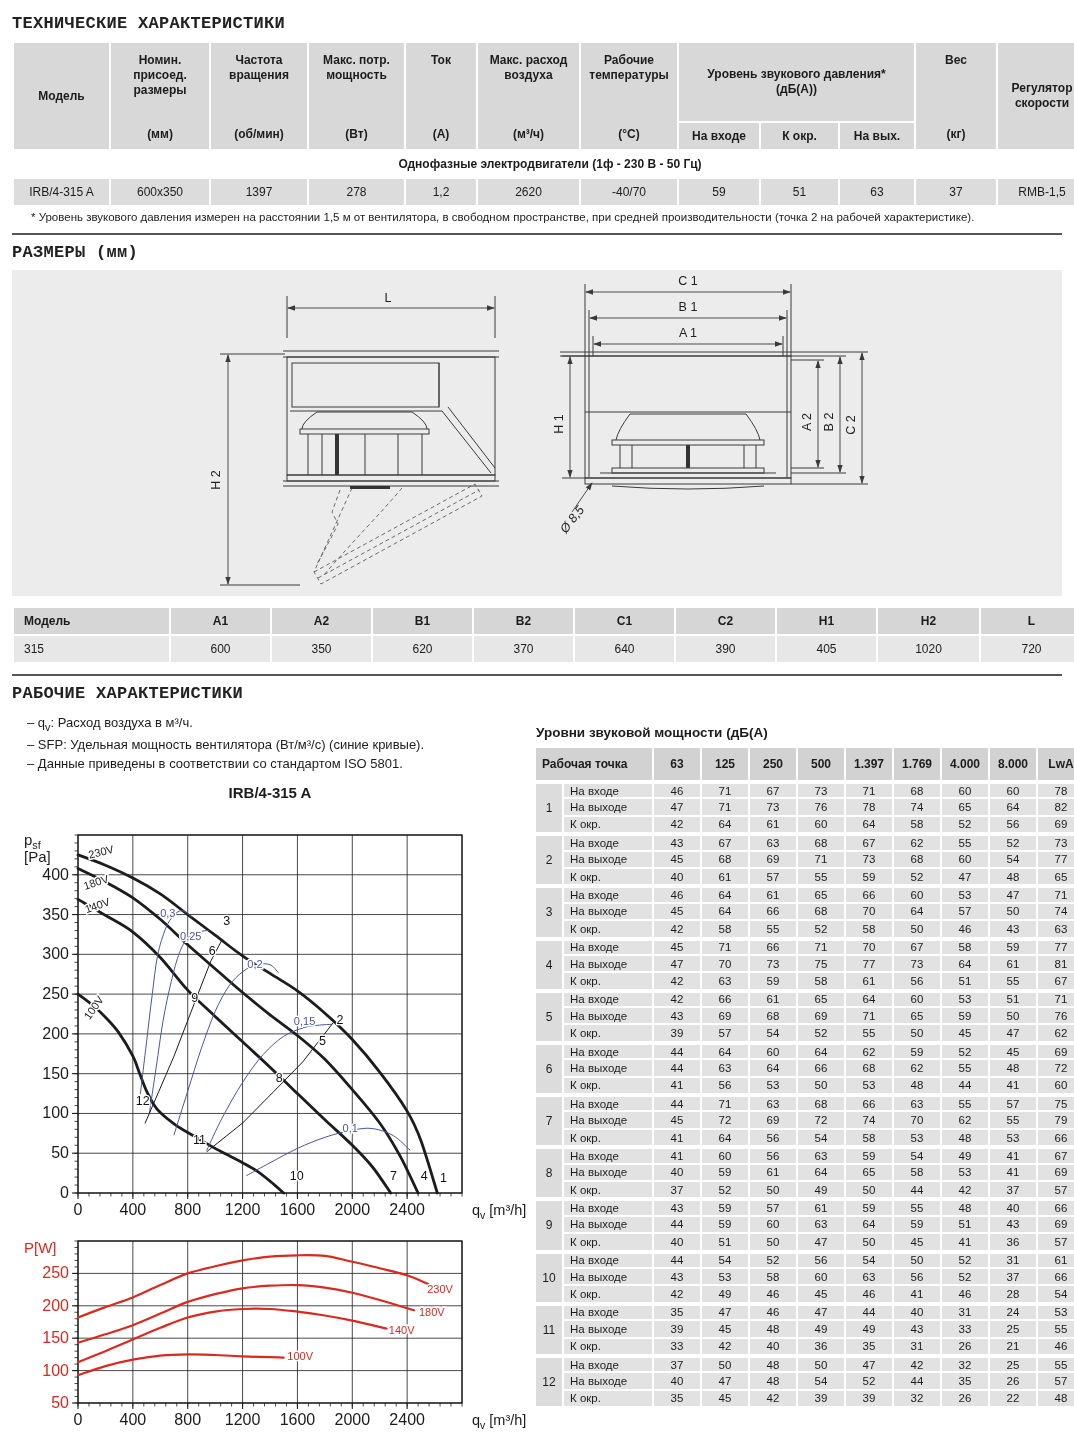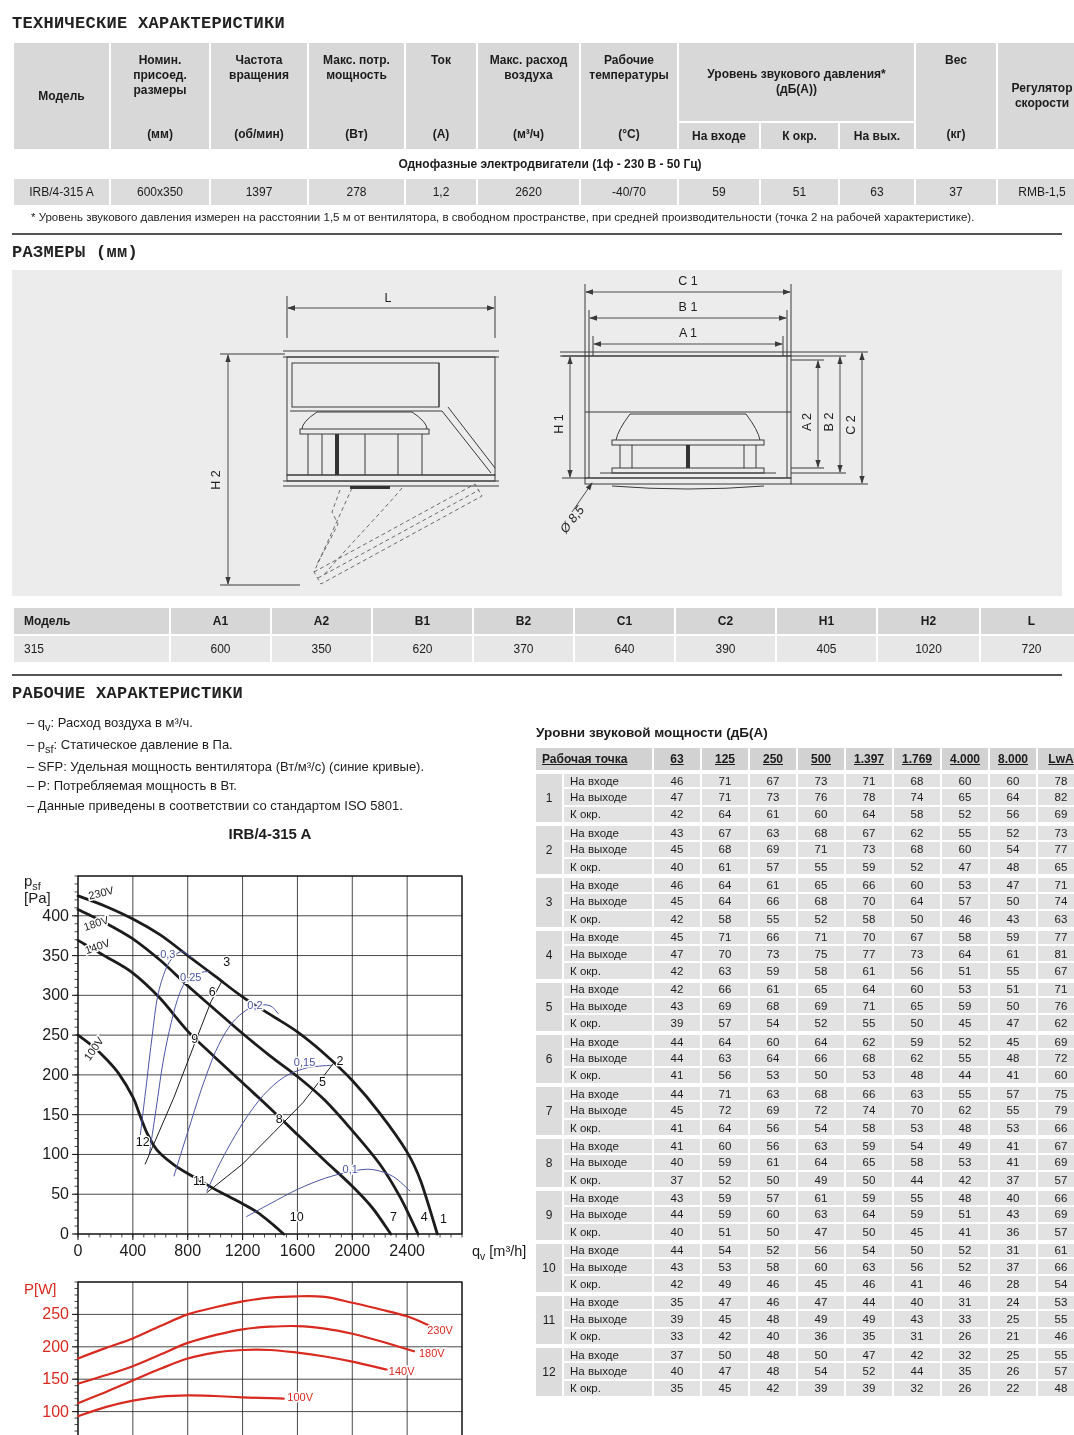--- a/index.html
+++ b/index.html
@@ -43,21 +43,21 @@
   .perf-right { width:528px; }
   .bullets { font-size:13px; line-height:1.5; margin:2px 0 10px 15px; }
   .bullets div { padding-left:14px; text-indent:-14px; }
   .chart-title { text-align:center; font-size:15px; font-weight:600; margin:2px 0 0 0; width:516px; }
   .chart svg { display:block; }
   .chart text { font-family:"Liberation Sans",sans-serif; }
 
   
   .sound-title { font-size:13.5px; font-weight:bold; margin:14px 0 6px 2px; }
   table.sound { border-collapse:separate; border-spacing:2px; width:528px; table-layout:fixed; }
-  table.sound th { background:#d2d2d2; font-weight:bold; font-size:12px; height:22px; text-align:center;text-decoration:underline; }
+  table.sound th { background:#d2d2d2; font-weight:bold; font-size:12px; height:32px; text-align:center; }
   table.sound th.rp { text-align:left; padding-left:6px; }
   table.sound td { background:#e2e2e2; font-size:11.5px; height:15.4px; text-align:center; padding:0 2px; }
   table.sound td.lbl { text-align:left; padding-left:6px; }
   table.sound td.num { background:#dcdcdc; font-size:12px; }
   table.sound tr.gap td { border-top:2px solid #fff; }
 </style>
 </head>
 <body>
 
 <h2 class="sec">ТЕХНИЧЕСКИЕ ХАРАКТЕРИСТИКИ</h2>
@@ -326,23 +326,21 @@
     </tbody>
   </table>
 <div class="rule"></div>
 
 <h2 class="sec">РАБОЧИЕ ХАРАКТЕРИСТИКИ</h2>
 
 <div class="perf-cols">
   <div class="perf-left">
     <div class="bullets" id="bullets">
         <div>– <span>q<sub>v</sub>: Расход воздуха в м³/ч.</span></div>
-        <div>– <span>p<sub>sf</sub>: Статическое давление в Па.</span></div>
         <div>– <span>SFP: Удельная мощность вентилятора (Вт/м³/с) (синие кривые).</span></div>
-        <div>– <span>P: Потребляемая мощность в Вт.</span></div>
         <div>– <span>Данные приведены в соответствии со стандартом ISO 5801.</span></div>
       </div>
     <div class="chart-title">IRB/4-315 A</div>
     <div class="chart">
       <svg id="chart1" width="516" height="428">
           <line x1="66" y1="34" x2="66" y2="392" stroke="#1c1c1c" stroke-width="0.8"></line>
           <line x1="120.85714285714286" y1="34" x2="120.85714285714286" y2="392" stroke="#1c1c1c" stroke-width="0.8"></line>
           <line x1="175.71428571428572" y1="34" x2="175.71428571428572" y2="392" stroke="#1c1c1c" stroke-width="0.8"></line>
           <line x1="230.57142857142856" y1="34" x2="230.57142857142856" y2="392" stroke="#1c1c1c" stroke-width="0.8"></line>
           <line x1="285.42857142857144" y1="34" x2="285.42857142857144" y2="392" stroke="#1c1c1c" stroke-width="0.8"></line>

